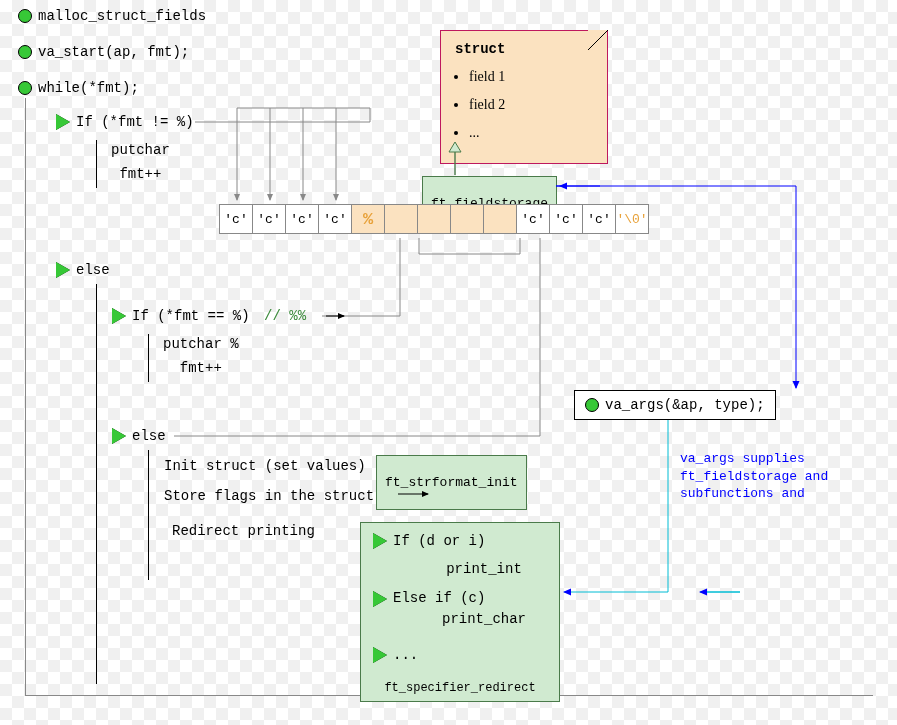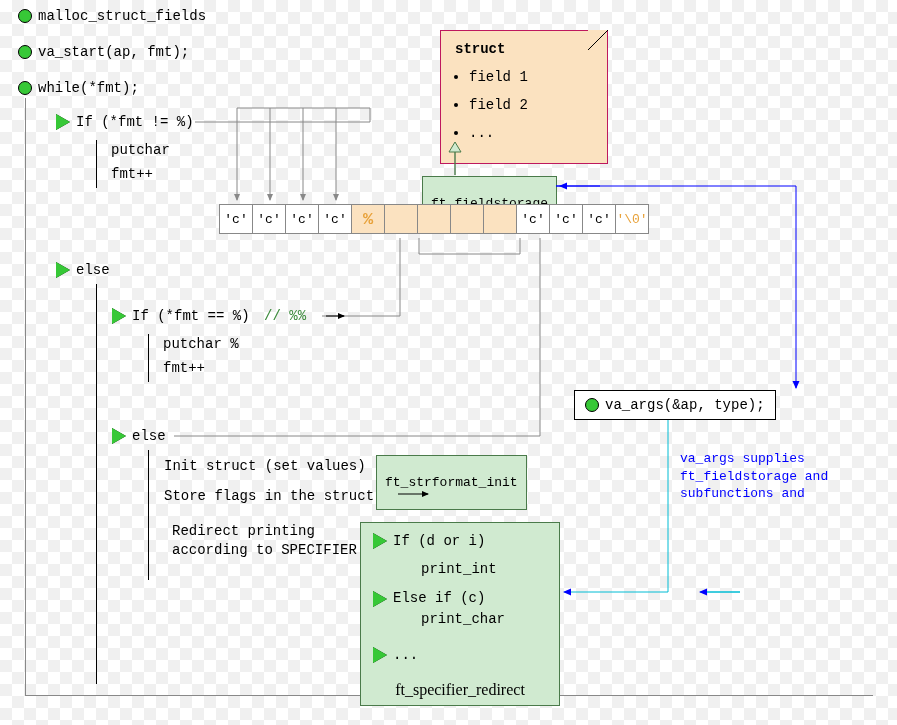--- a/index.html
+++ b/index.html
@@ -21,32 +21,32 @@
     background:#37c837; border:1px solid #000; vertical-align:middle;
     margin-right:6px;
   }
   .tri-green {
     display:inline-block; width:0; height:0;
     border-top:8px solid transparent; border-bottom:8px solid transparent;
     border-left:14px solid #37c837; vertical-align:middle; margin-right:6px;
     filter: drop-shadow(0 0 0.5px #000);
   }
   .lbl { position:absolute; white-space:nowrap; }
-  .code { font-family:"Courier New",monospace; }
+  .code { font-family:"Courier New",monospace;text-align:center; }
   .bar-left { border-left:1.5px solid #000; padding-left:14px; }
   .struct-note {
     position:absolute; border:1px solid #be185d; background:#fbe2c0;
     padding:10px 14px 10px 14px;
   }
   .struct-note .corner {
     position:absolute; right:-1px; top:-1px; width:20px; height:20px;
     background:linear-gradient(135deg,#fbe2c0 0 48%,#000 48% 52%,transparent 52%);
   }
   .struct-note ul { margin:6px 0 0 14px; padding:0; }
-  .struct-note li { margin:12px 0; }
+  .struct-note li { margin:12px 0;font-family:Liberation Serif, serif; }
   .tag-box {
     display:inline-block; border:1px solid #4a7a4a; background:#d0ead0;
     padding:19px 8px; font-family:"Courier New",monospace; font-size:13px;
   }
   .tape { position:absolute; display:flex; }
   .cell {
     width:34px; height:30px; border:1px solid #888; margin-left:-1px;
     display:flex; align-items:center; justify-content:center;
     font-family:"Courier New",monospace; font-size:13px; background:#fff;
   }
@@ -55,22 +55,22 @@
   .cell.null { color:#e8a23a; font-size:13px; }
   .va-box {
     position:absolute; border:1px solid #000; background:#fff;
     padding:6px 10px;
   }
   .redirect-box {
     position:absolute; border:1px solid #4a7a4a; background:#d0ead0;
     padding:10px 12px 6px 12px;
   }
   .redirect-box .caption {
-    text-align:center; margin-top:18px; font-family:Liberation Serif, serif;
-    font-size:16px;
+    text-align:center; margin-top:18px; font-family:Liberation Mono, monospace;
+    font-size:12px;
   }
   .blue-note { position:absolute; color:#0000ff; font-size:13px; line-height:1.35; }
   .green-comment { color:#3a8a3a; }
 </style>
 </head>
 <body>
 
 <div class="lbl code" style="left:18px; top:8px;">
   <span class="dot-green"></span><span>malloc_struct_fields</span>
 </div>
@@ -113,21 +113,20 @@
 
 <div class="lbl code" style="left:164px; top:458px;">Init struct (set values)</div>
 <div class="lbl" style="left:376px; top:455px;text-decoration:underline;">
   <span class="tag-box">ft_strformat_init</span>
 </div>
 
 <div class="lbl code" style="left:164px; top:488px;">Store flags in the struct</div>
 
 <div class="lbl code" style="left:164px; top:522px; line-height:1.35;margin-left:8px;">
   <div>Redirect printing</div>
-  <div>according to SPECIFIER</div>
 </div>
 
 <div class="struct-note" style="left:440px; top:30px; width:168px;">
   <div class="corner"></div>
   <div style="font-weight:bold;">struct</div>
   <ul>
     <li>field 1</li>
     <li>field 2</li>
     <li>...</li>
   </ul>

